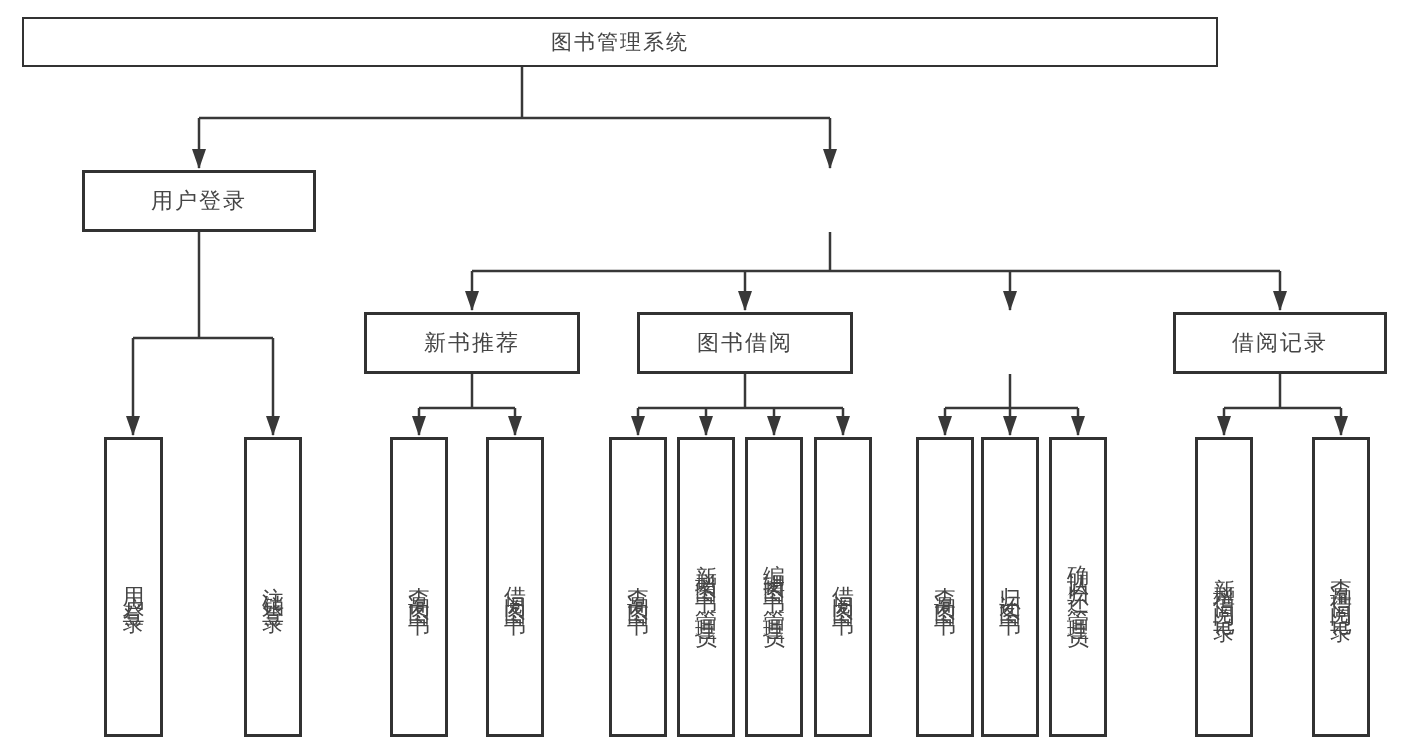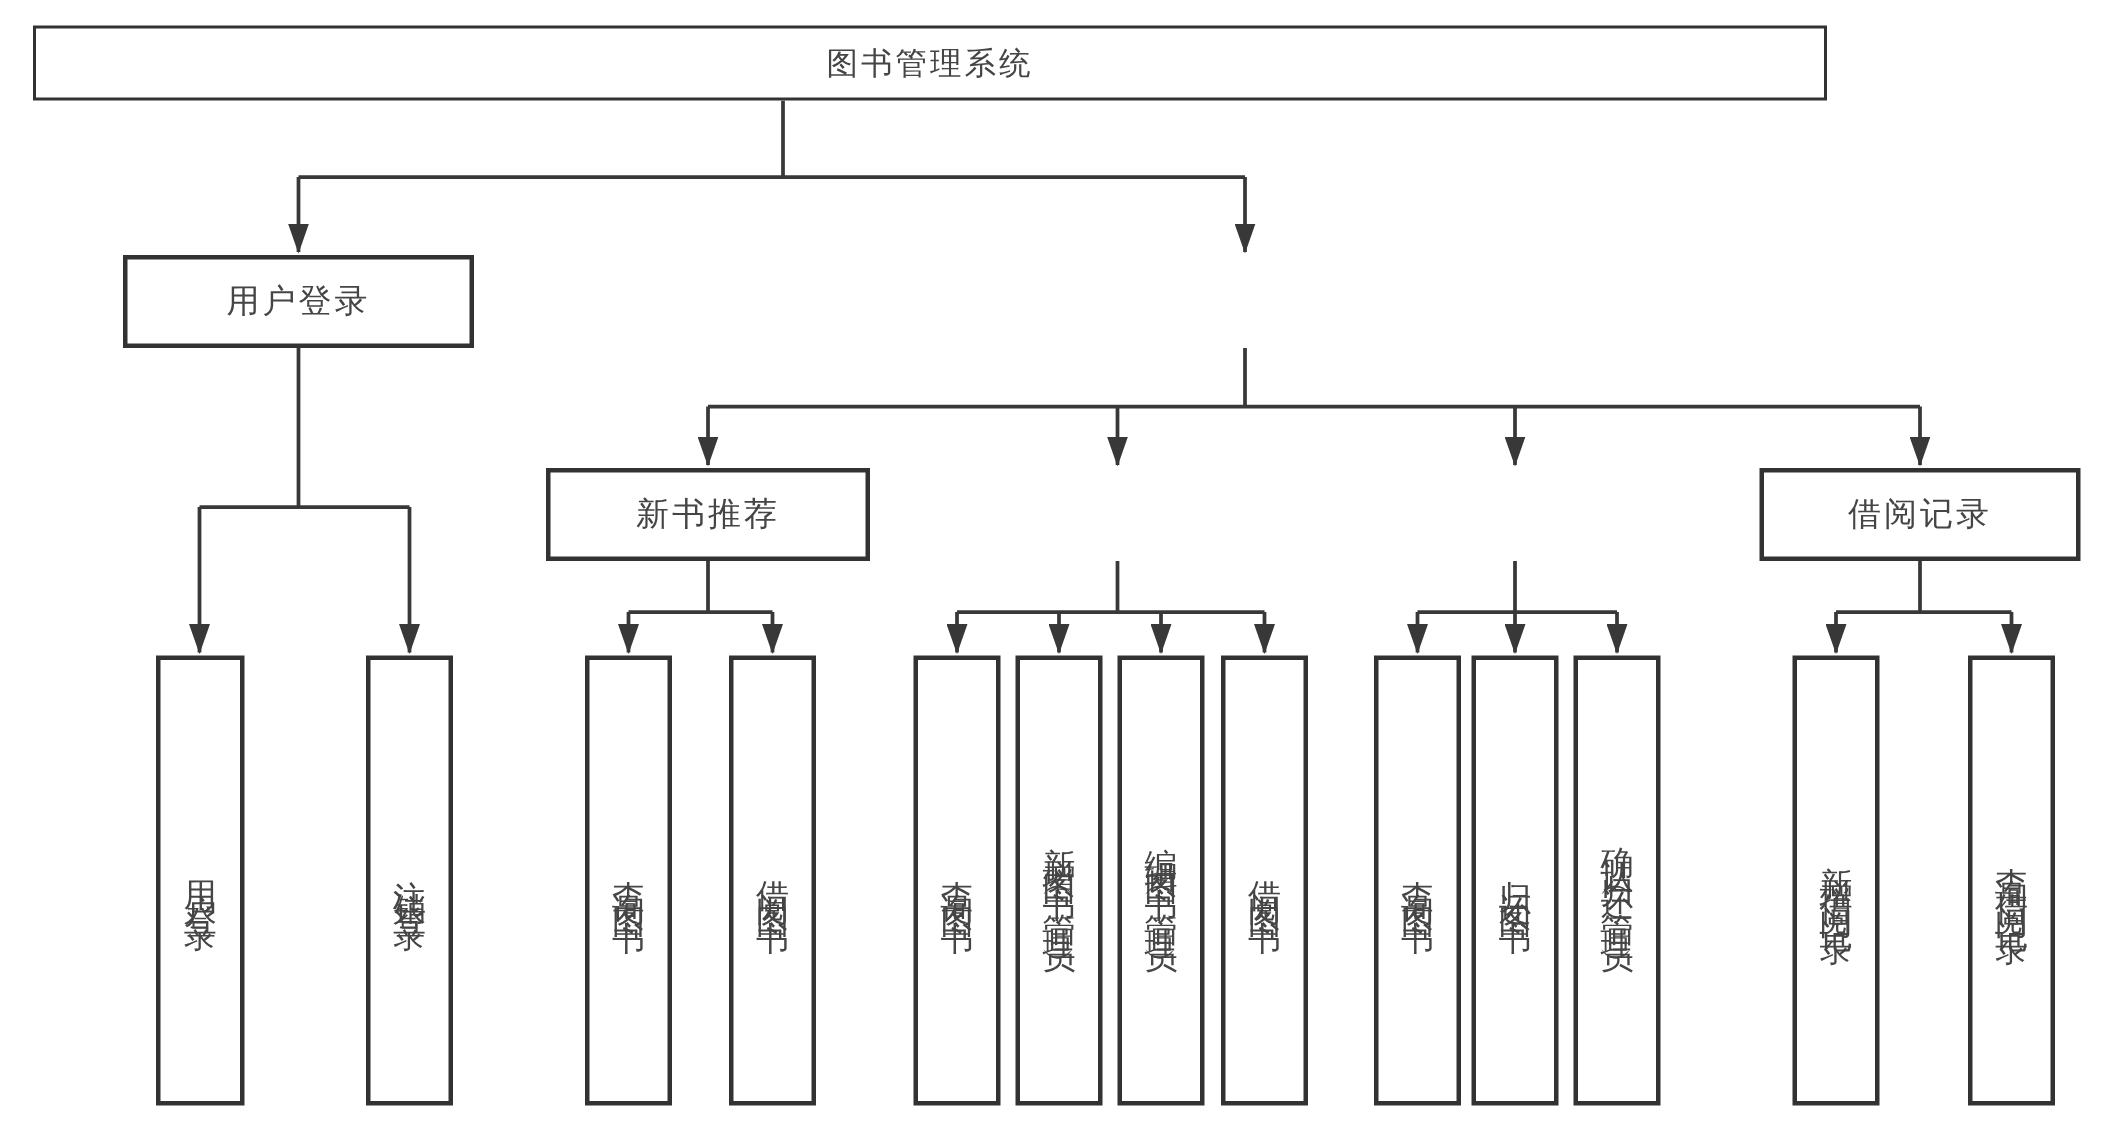--- a/index.html
+++ b/index.html
@@ -120,20 +120,23 @@
     <span class="lbl">图书管理系统</span>
   </div>
 
   <div class="node" style="left:82px; top:170px; width:234px; height:62px;">
     <span class="lbl">用户登录</span>
   </div>
 
   <div class="node" style="left:364px; top:312px; width:216px; height:62px;">
     <span class="lbl">新书推荐</span>
   </div>
+  <div class="node" style="left:637px; top:312px; width:216px; height:62px;">
+    <span class="lbl">图书借阅</span>
+  </div>
   <div class="node" style="left:1173px; top:312px; width:214px; height:62px;">
     <span class="lbl">借阅记录</span>
   </div>
 
   <div class="node leaf" style="left:104px; top:437px; width:59px; height:300px;">
     <span class="lbl">用户登录</span>
   </div>
   <div class="node leaf" style="left:244px; top:437px; width:58px; height:300px;">
     <span class="lbl">注销登录</span>
   </div>

